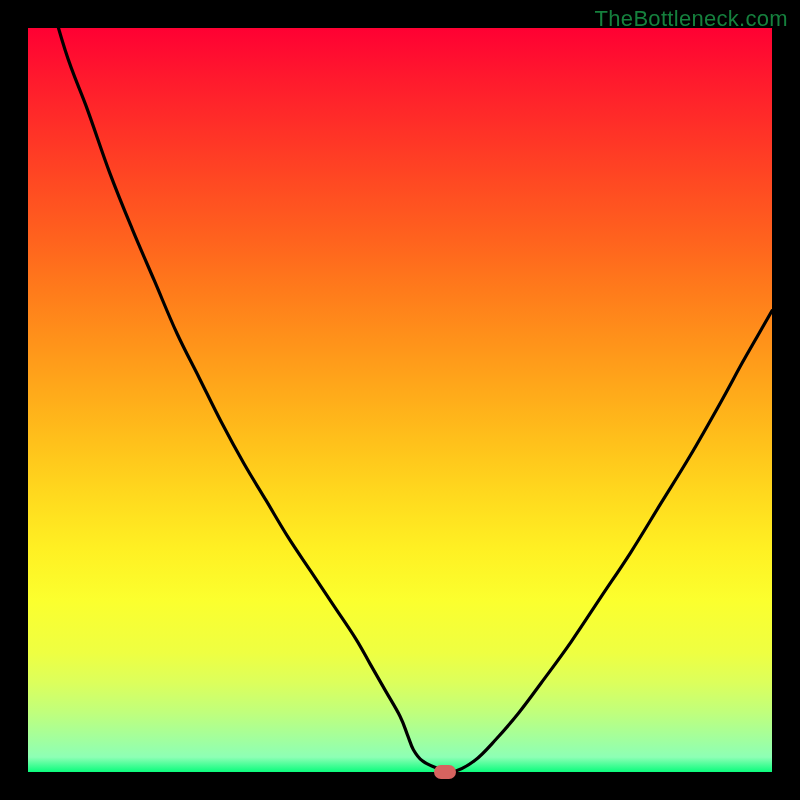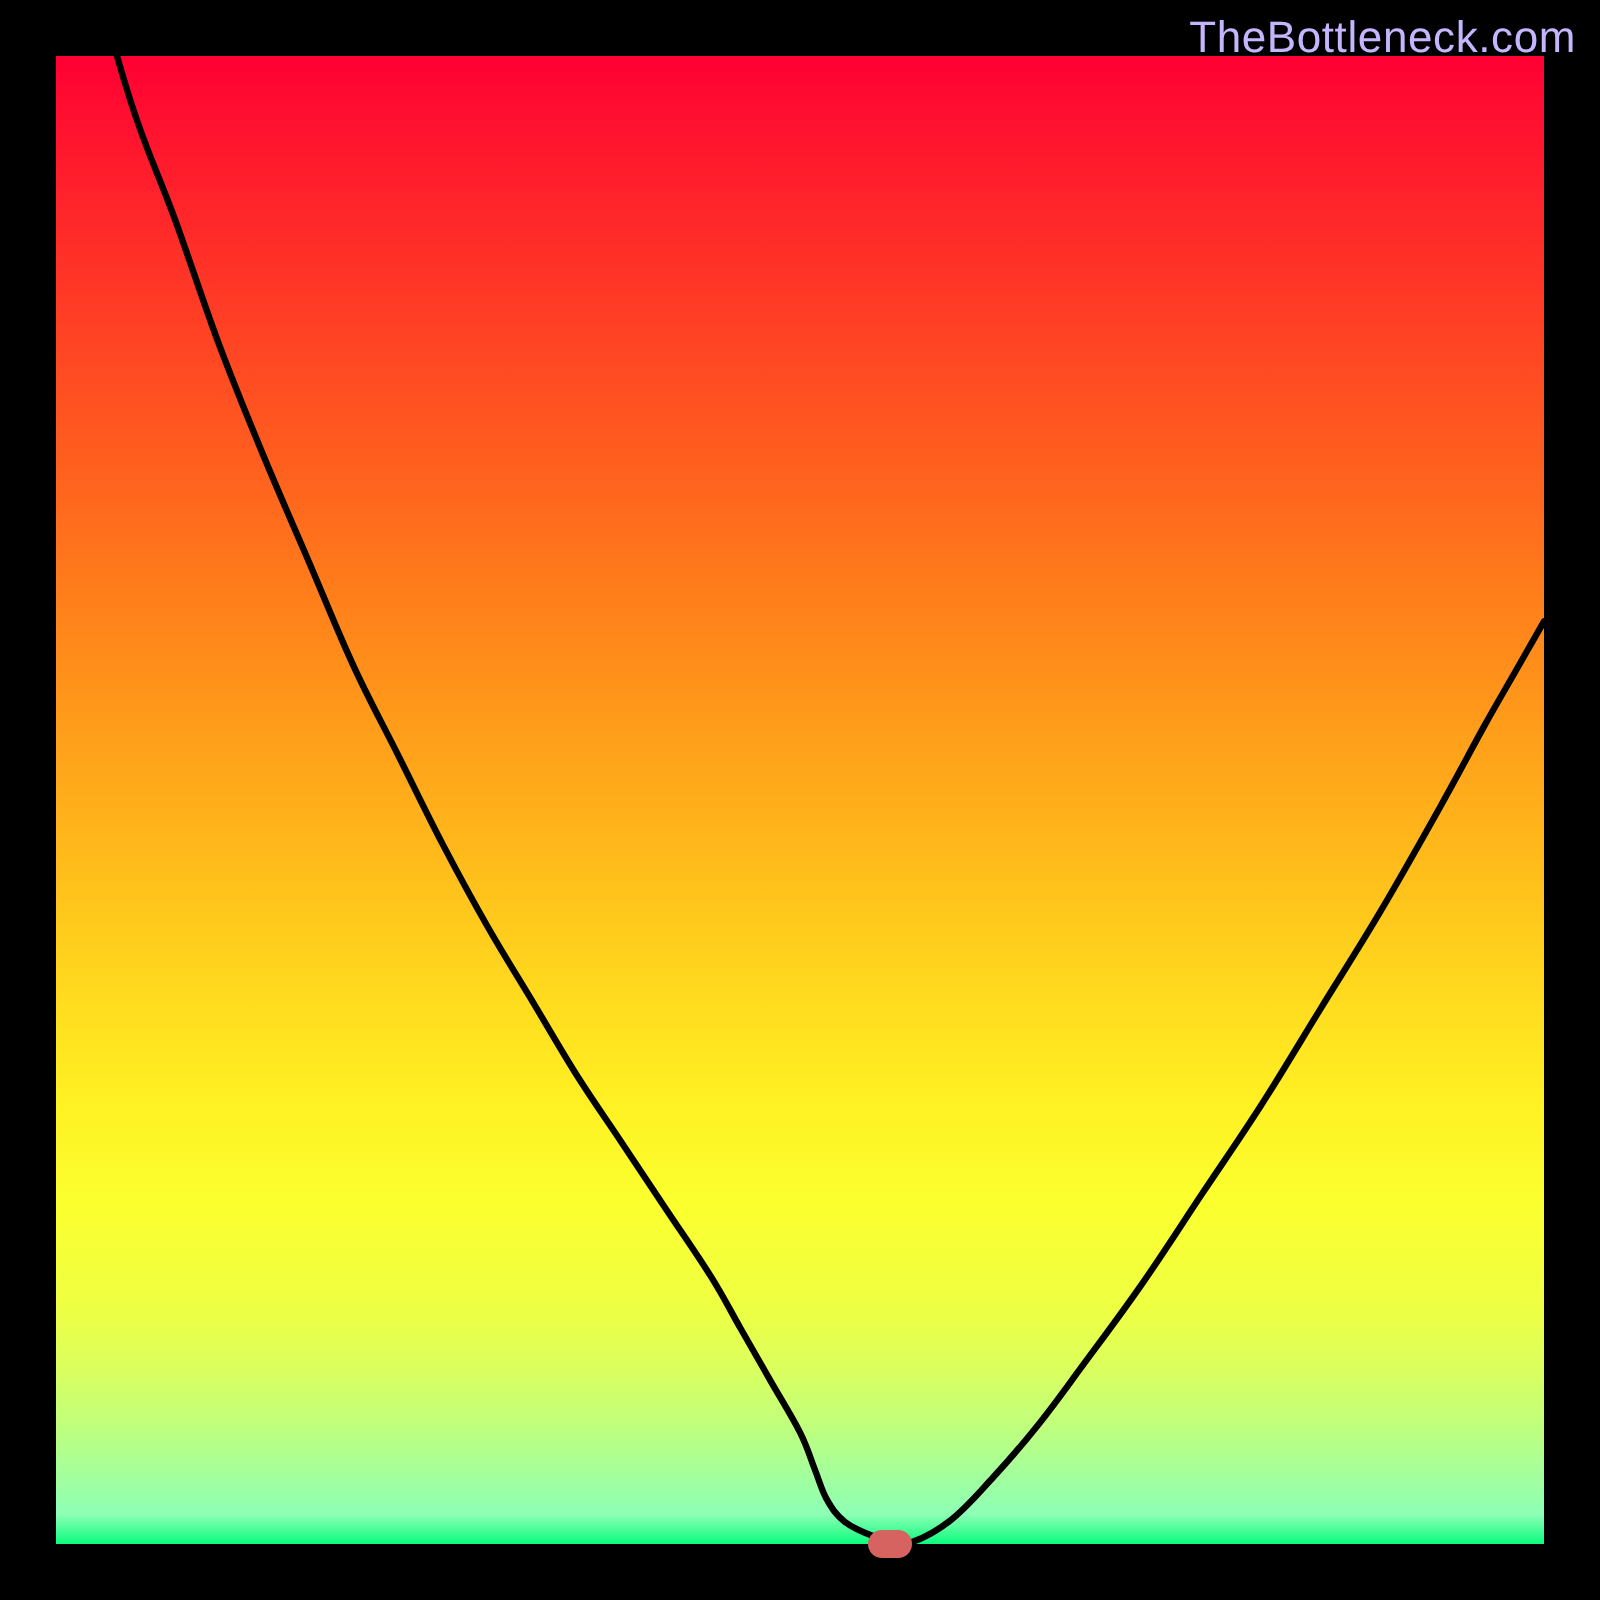--- a/index.html
+++ b/index.html
@@ -48,21 +48,21 @@
       #dcff5c 88%,
       #c0ff7c 92%,
       #8dffb5 98%,
       #0bfc7d 100%
     );
   }
   .attribution {
     position: absolute;
     top: 6px;
     right: 12px;
-    color: #c4b5fd;
+    color: #15803d;
     font-size: 22px;
     letter-spacing: 0.3px;
     user-select: none;
   }
   svg.curve {
     position: absolute;
     left: 0;
     top: 0;
     width: 100%;
     height: 100%;

